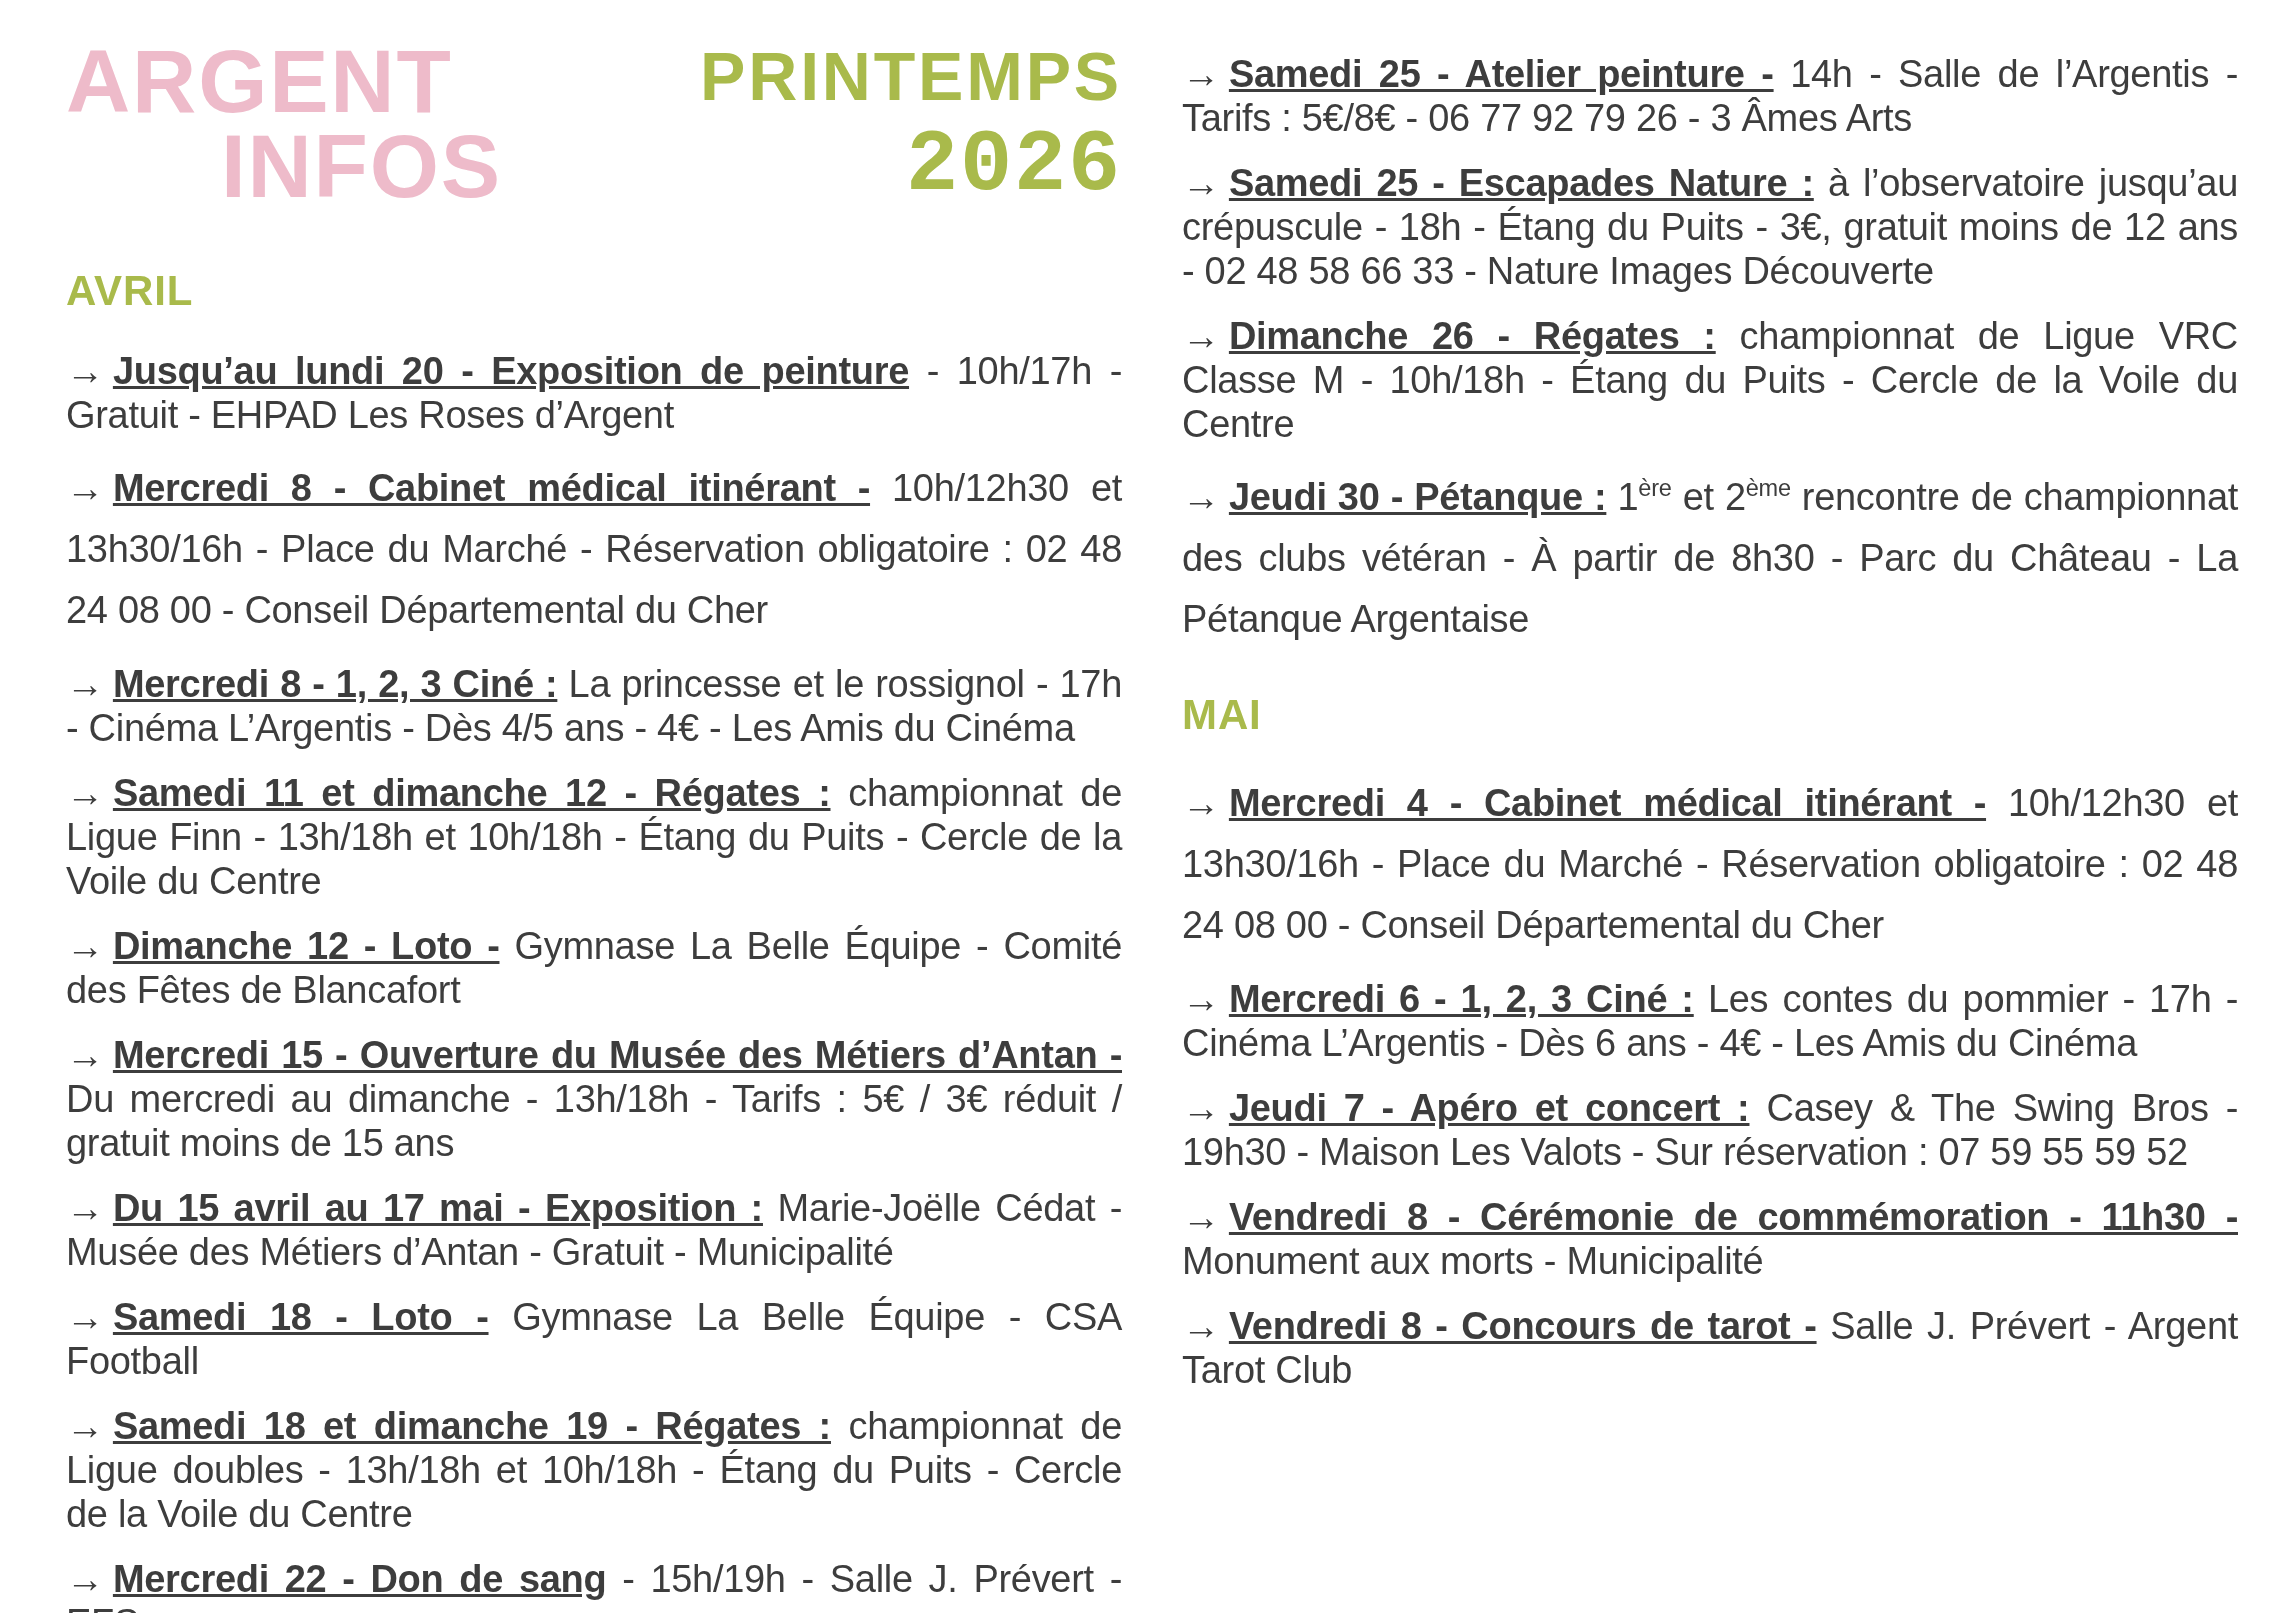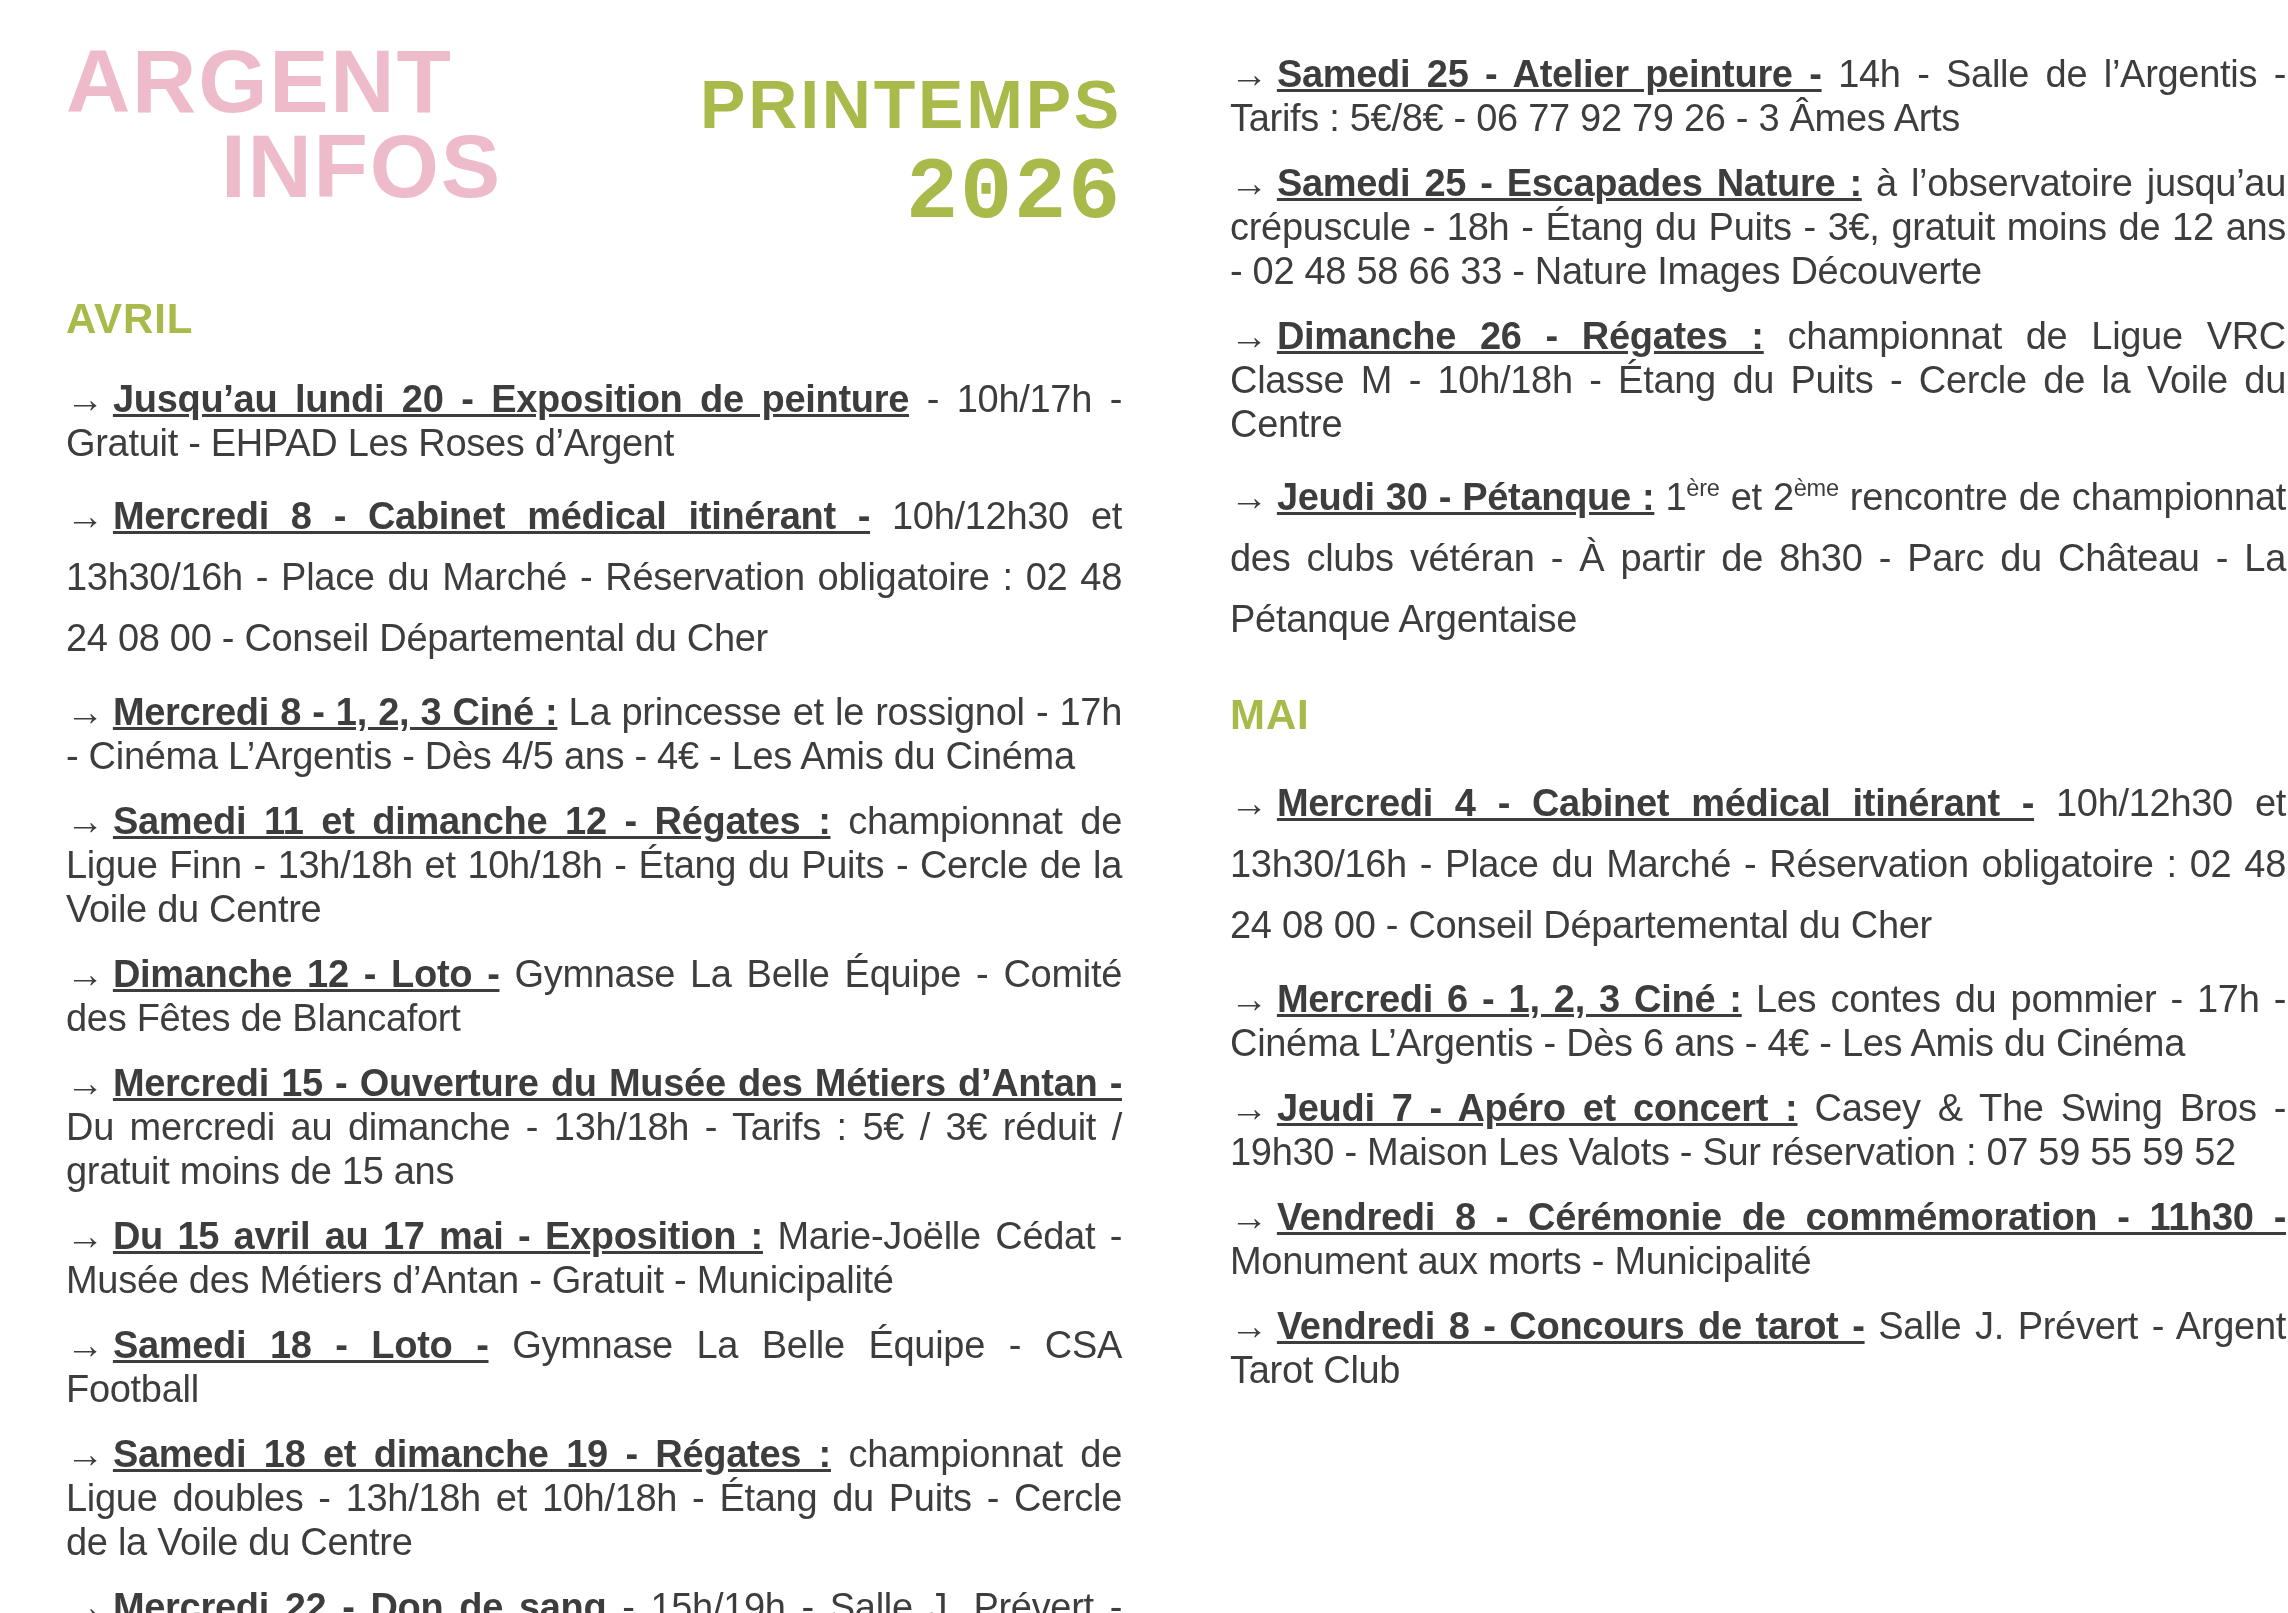--- a/index.html
+++ b/index.html
@@ -11,21 +11,21 @@
   html,body{background:#fff;}
   body{
     width:2289px;height:1613px;overflow:hidden;
     font-family:"Liberation Sans","DejaVu Sans",sans-serif;
     color:var(--ink);
   }
   .page{
     width:2289px;height:1613px;
     display:flex;
     padding:39px 21px 0 66px;
-    gap:108px;
+    gap:60px;
     background:#fff;
   }
   .col{flex:0 0 auto;}
   .col-left{width:1056px;}
   .col-right{width:1056px;padding-top:13px;}
 
   
   .masthead{
     display:flex;justify-content:space-between;align-items:flex-start;
     margin-bottom:48px;
@@ -38,21 +38,21 @@
     letter-spacing:1.8px;
     white-space:nowrap;
   }
   .brand .line2{padding-left:155px;}
   .season{
     text-align:right;
     color:var(--olive);
     font-weight:700;
     white-space:nowrap;
   }
-  .season .line1{font-size:68px;line-height:74px;letter-spacing:2.8px;margin-top:28px;}
+  .season .line1{font-size:68px;line-height:74px;letter-spacing:2.8px;}
   .season .line2{font-size:87px;line-height:107px;letter-spacing:1.8px;font-family:Liberation Mono, monospace;}
 
   
   .month{
     color:var(--olive);
     font-weight:700;
     font-size:42px;
     line-height:46px;
     letter-spacing:0.9px;
     margin:0 0 35px 0;

